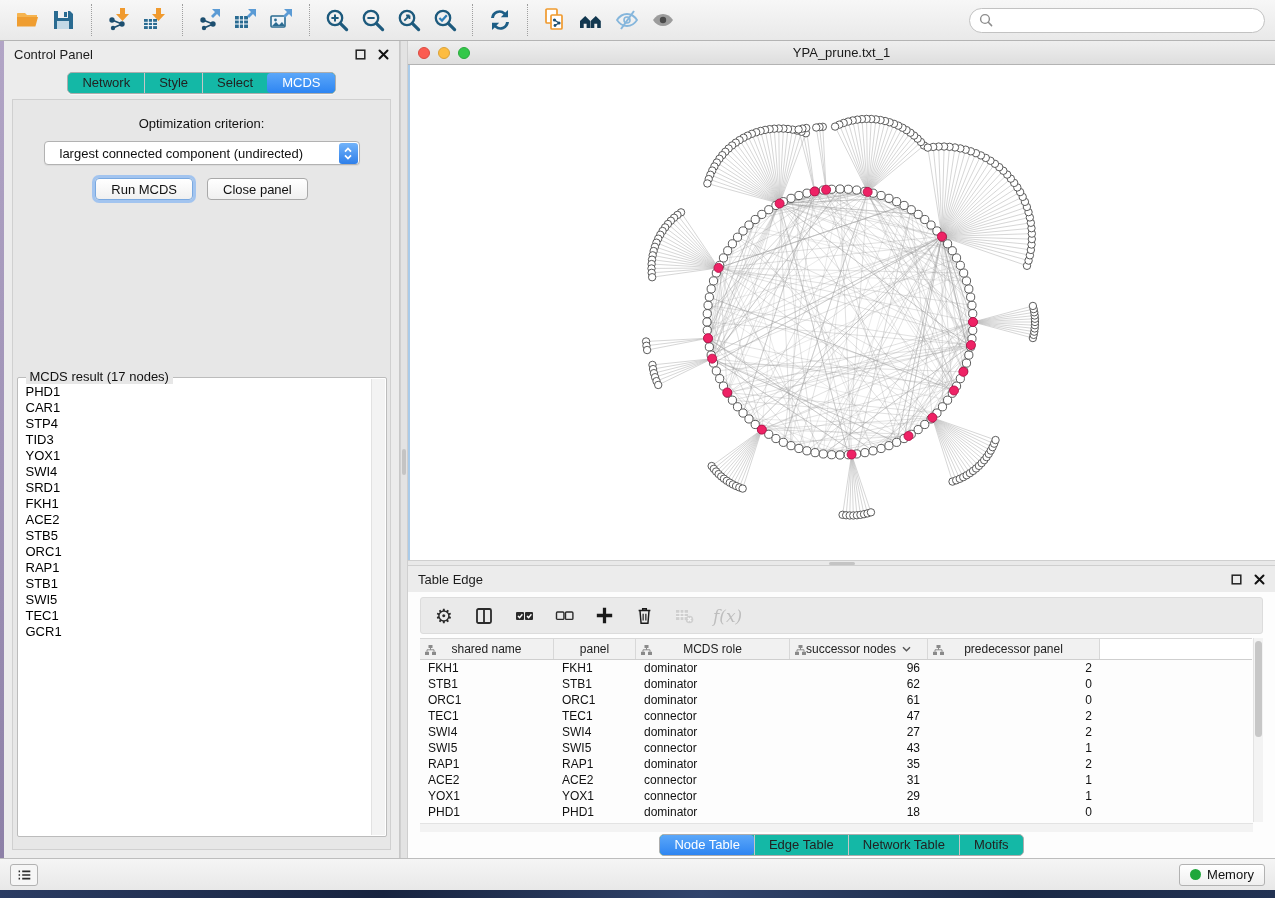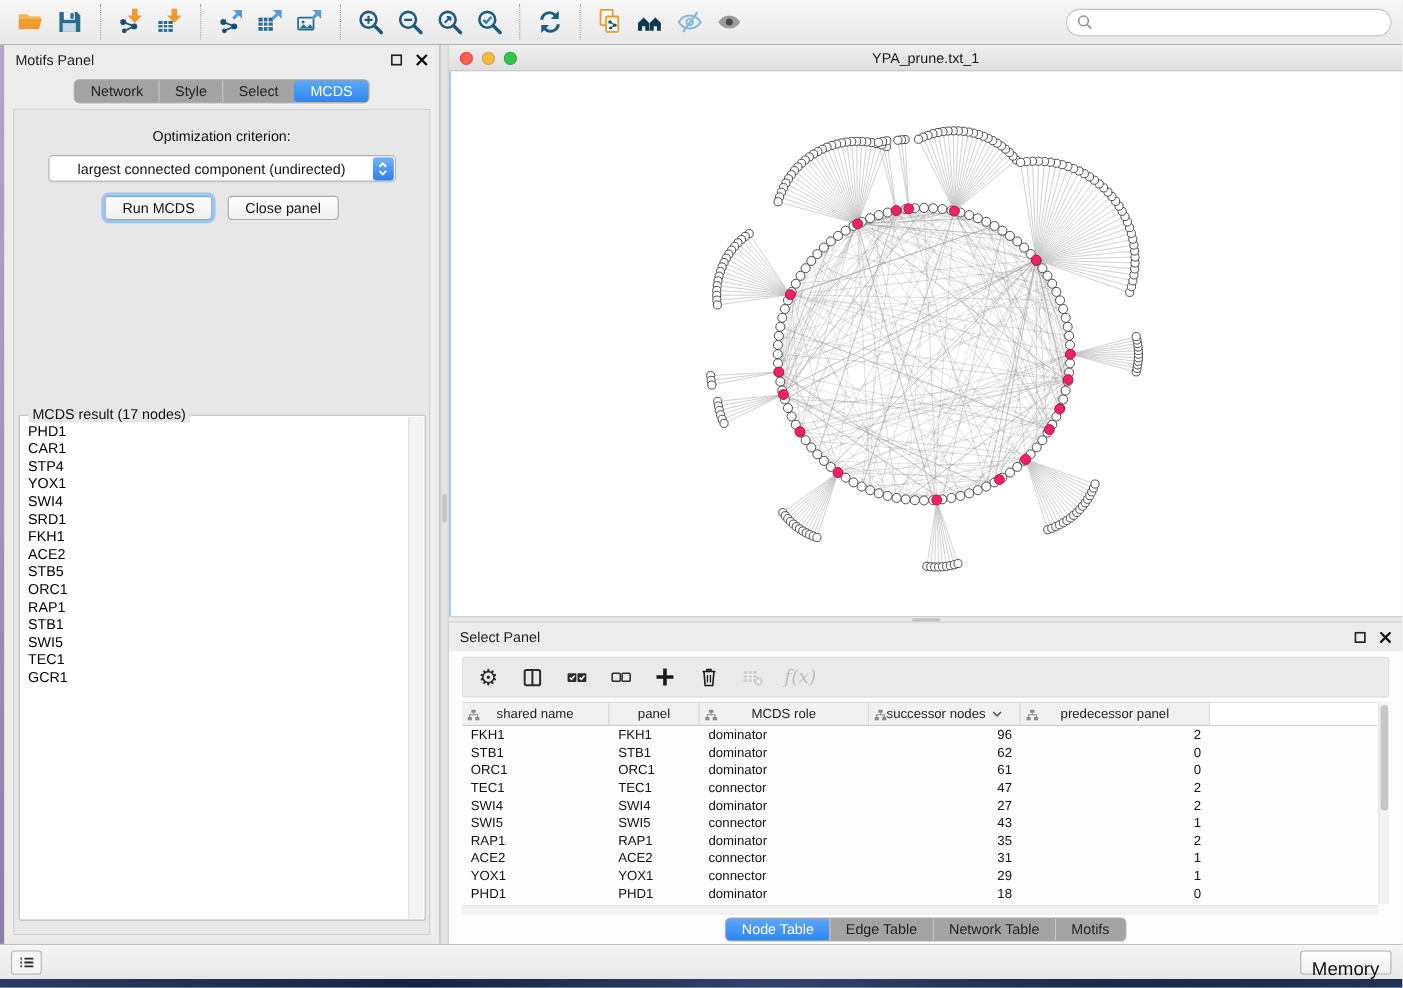--- a/index.html
+++ b/index.html
@@ -24,32 +24,32 @@
   .left-edge { width:4px; background:linear-gradient(180deg,#b2a5c6,#8d80a7); }
 
   
   .control-panel { width:396px; background:#ececec; border-right:1px solid #c8c8c8;
     display:flex; flex-direction:column; }
   .panel-header { height:26px; display:flex; align-items:center; padding:0 10px;
     font-size:13px; color:#1c1c1c; flex:none; }
   .ph-icons { margin-left:auto; display:flex; gap:12px; align-items:center; }
   .ph-icons svg { display:block; }
   .cp-tabs { height:32px; display:flex; align-items:center; justify-content:center; flex:none; }
-  .seg { display:inline-flex; border:1px solid #adadad; border-radius:5px; background:#a3a3a3;
+  .seg { display:inline-flex; border:1px solid #adadad; border-radius:5px; background:#14b8a6;
     height:22px; overflow:hidden; box-shadow:0 1px 0 rgba(255,255,255,.6);align-items:center; }
   .seg-item { padding:0 14px; font-size:13px; line-height:20px; color:#222;
     border-left:1px solid #c6c6c6; white-space:nowrap; }
   .seg-item:first-child { border-left:none; }
   .seg-item.selected { background:linear-gradient(#5ba7f9,#2e85f2); color:#fff;
     border-radius:4px; border-left-color:transparent; }
   .cp-content { flex:1; margin:0 8px 8px; background:#e7e7e7; border:1px solid #d0d0d0;
     display:flex; flex-direction:column; align-items:center; padding-top:16px; }
   .opt-label { font-size:13px; color:#111; margin-bottom:10px; }
   .dropdown { width:316px; height:24px; background:#fff; border:1px solid #b2b2b2;
-    border-radius:4px; display:flex; align-items:center; padding-left:26px;
+    border-radius:4px; display:flex; align-items:center; padding-left:15px;
     font-size:13px; color:#111; box-shadow:0 1px 1px rgba(0,0,0,.06); }
   .dd-stepper { margin-left:auto; margin-right:1px; width:19px; height:21px; border-radius:3px;
     background:linear-gradient(#72b3fa,#2e7fe9); display:flex; align-items:center;
     justify-content:center; }
   .btn-row { margin-top:13px; display:flex; gap:14px; }
   .mac-btn { height:22px; padding:0 15px; font-size:13px; color:#111;
     background:linear-gradient(#ffffff,#f0f0f0); border:1px solid #a9a9a9; border-radius:4px; }
   .mac-btn.focus-ring { box-shadow:0 0 0 3px rgba(106,167,245,.55); border-color:#7aa9e0; }
   .groupbox { margin-top:auto; margin-bottom:12px; width:370px; height:460px; position:relative;
     border:1px solid #bcbcbc; border-radius:2px; background:#fff; flex:none; }
@@ -115,21 +115,21 @@
     border-top:1px solid #e3e3e3; }
   .tbl-tabs { height:26px; display:flex; align-items:center; justify-content:center; flex:none; }
 
   
   .status-bar { height:32px; background:linear-gradient(#f5f5f5,#e8e8e8);
     border-top:1px solid #bdbdbd; display:flex; align-items:center; padding:0 10px; }
   .sb-btn { width:28px; height:22px; border:1px solid #b2b2b2; border-radius:3px;
     background:#f6f6f6; display:flex; align-items:center; justify-content:center; }
   .memory-btn { margin-left:auto; height:22px; border:1px solid #b2b2b2; border-radius:3px;
     background:linear-gradient(#ffffff,#efefef); display:flex; align-items:center; gap:6px;
-    padding:0 10px; font-size:17px; color:#111;flex-direction:column; }
+    padding:0 10px; font-size:13px; color:#111; }
   .memory-dot { width:11px; height:11px; border-radius:50%; background:#1ea73b; }
   .desktop-strip { height:8px;
     background:linear-gradient(90deg,#2b3c63,#17233f 30%,#31446c 55%,#1a2946 80%,#223253); }
 </style>
 </head>
 <body>
 
 <div class="toolbar">
   <div id="tb-icons" style="display:flex;align-items:center;">
       <span class="tb-btn">
@@ -262,21 +262,21 @@
     </svg>
     <input type="text" value="" style="">
   </div>
 </div>
 
 <div class="main-row">
   <div class="left-edge"></div>
 
   <div class="control-panel">
     <div class="panel-header">
-      <span>Motifs Panel</span>
+      <span>Control Panel</span>
       <span class="ph-icons">
         <svg width="11" height="11" viewBox="0 0 11 11">
           <rect x="1.2" y="1.2" width="8.6" height="8.6" fill="none" stroke="#222" stroke-width="1.5"></rect>
         </svg>
         <svg width="11" height="11" viewBox="0 0 11 11">
           <path d="M1.5 1.5 L9.5 9.5 M9.5 1.5 L1.5 9.5" stroke="#111" stroke-width="2" stroke-linecap="round"></path>
         </svg>
       </span>
     </div>
     <div class="cp-tabs">
@@ -301,20 +301,21 @@
       <div class="btn-row">
         <button class="mac-btn focus-ring">Run MCDS</button>
         <button class="mac-btn">Close panel</button>
       </div>
       <div class="groupbox">
         <span class="gb-legend">MCDS result (17 nodes)</span>
         <div class="gb-list" id="mcds-list">
             <div class="row">PHD1</div>
             <div class="row">CAR1</div>
             <div class="row">STP4</div>
+            <div class="row">TID3</div>
             <div class="row">YOX1</div>
             <div class="row">SWI4</div>
             <div class="row">SRD1</div>
             <div class="row">FKH1</div>
             <div class="row">ACE2</div>
             <div class="row">STB5</div>
             <div class="row">ORC1</div>
             <div class="row">RAP1</div>
             <div class="row">STB1</div>
             <div class="row">SWI5</div>
@@ -1074,21 +1075,21 @@
           </g>
         </svg>
     </div>
 
     <div class="h-splitter">
       <span class="grip"></span>
     </div>
 
     <div class="table-panel">
       <div class="panel-header">
-        <span>Select Panel</span>
+        <span>Table Edge</span>
         <span class="ph-icons">
           <svg width="11" height="11" viewBox="0 0 11 11">
             <rect x="1.2" y="1.2" width="8.6" height="8.6" fill="none" stroke="#222" stroke-width="1.5"></rect>
           </svg>
           <svg width="11" height="11" viewBox="0 0 11 11">
             <path d="M1.5 1.5 L9.5 9.5 M9.5 1.5 L1.5 9.5" stroke="#111" stroke-width="2" stroke-linecap="round"></path>
           </svg>
         </span>
       </div>
       <div class="tbl-toolbar" id="tbl-toolbar">

